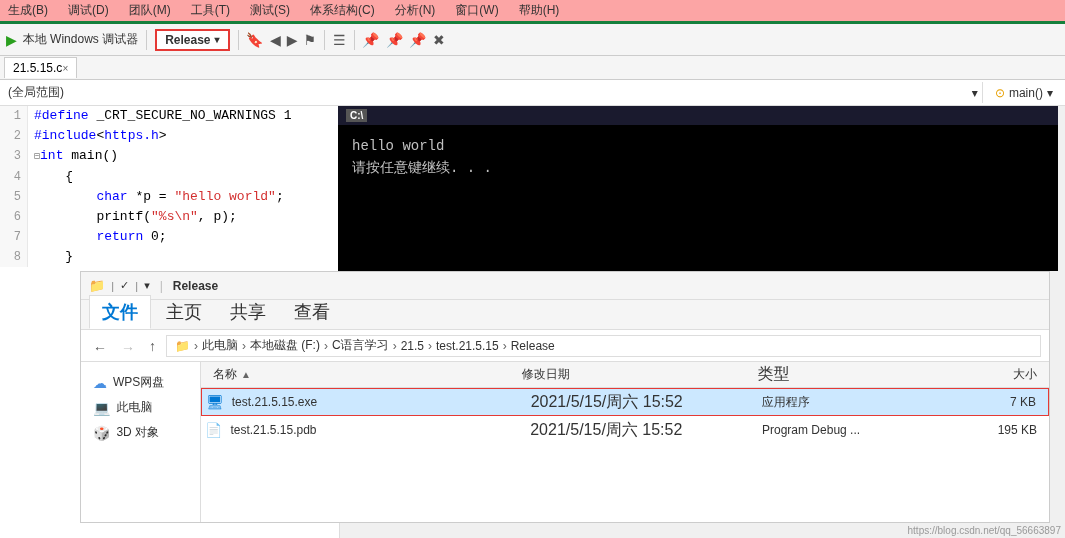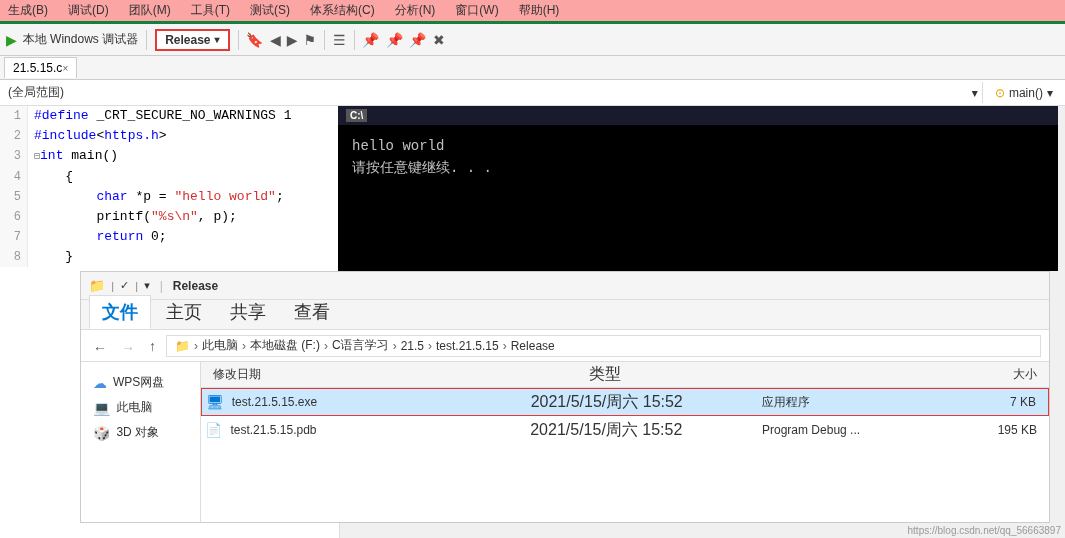--- a/index.html
+++ b/index.html
@@ -245,20 +245,24 @@
         </div>
         <div class="sidebar-nav-item">
           <span style="color:#0078d4; font-size:14px;">🎲</span>
           <span>3D 对象</span>
         </div>
       </div>
 
       <div class="file-panel">
 
         <div class="file-header">
+          <div class="file-col-name">
+            <span>名称</span>
+            <span class="sort-arrow">▲</span>
+          </div>
           <div class="file-col-date">
             <span>修改日期</span>
           </div>
           <div class="file-col-type">
             <span>类型</span>
           </div>
           <div class="file-col-size">
             <span>大小</span>
           </div>
         </div>

